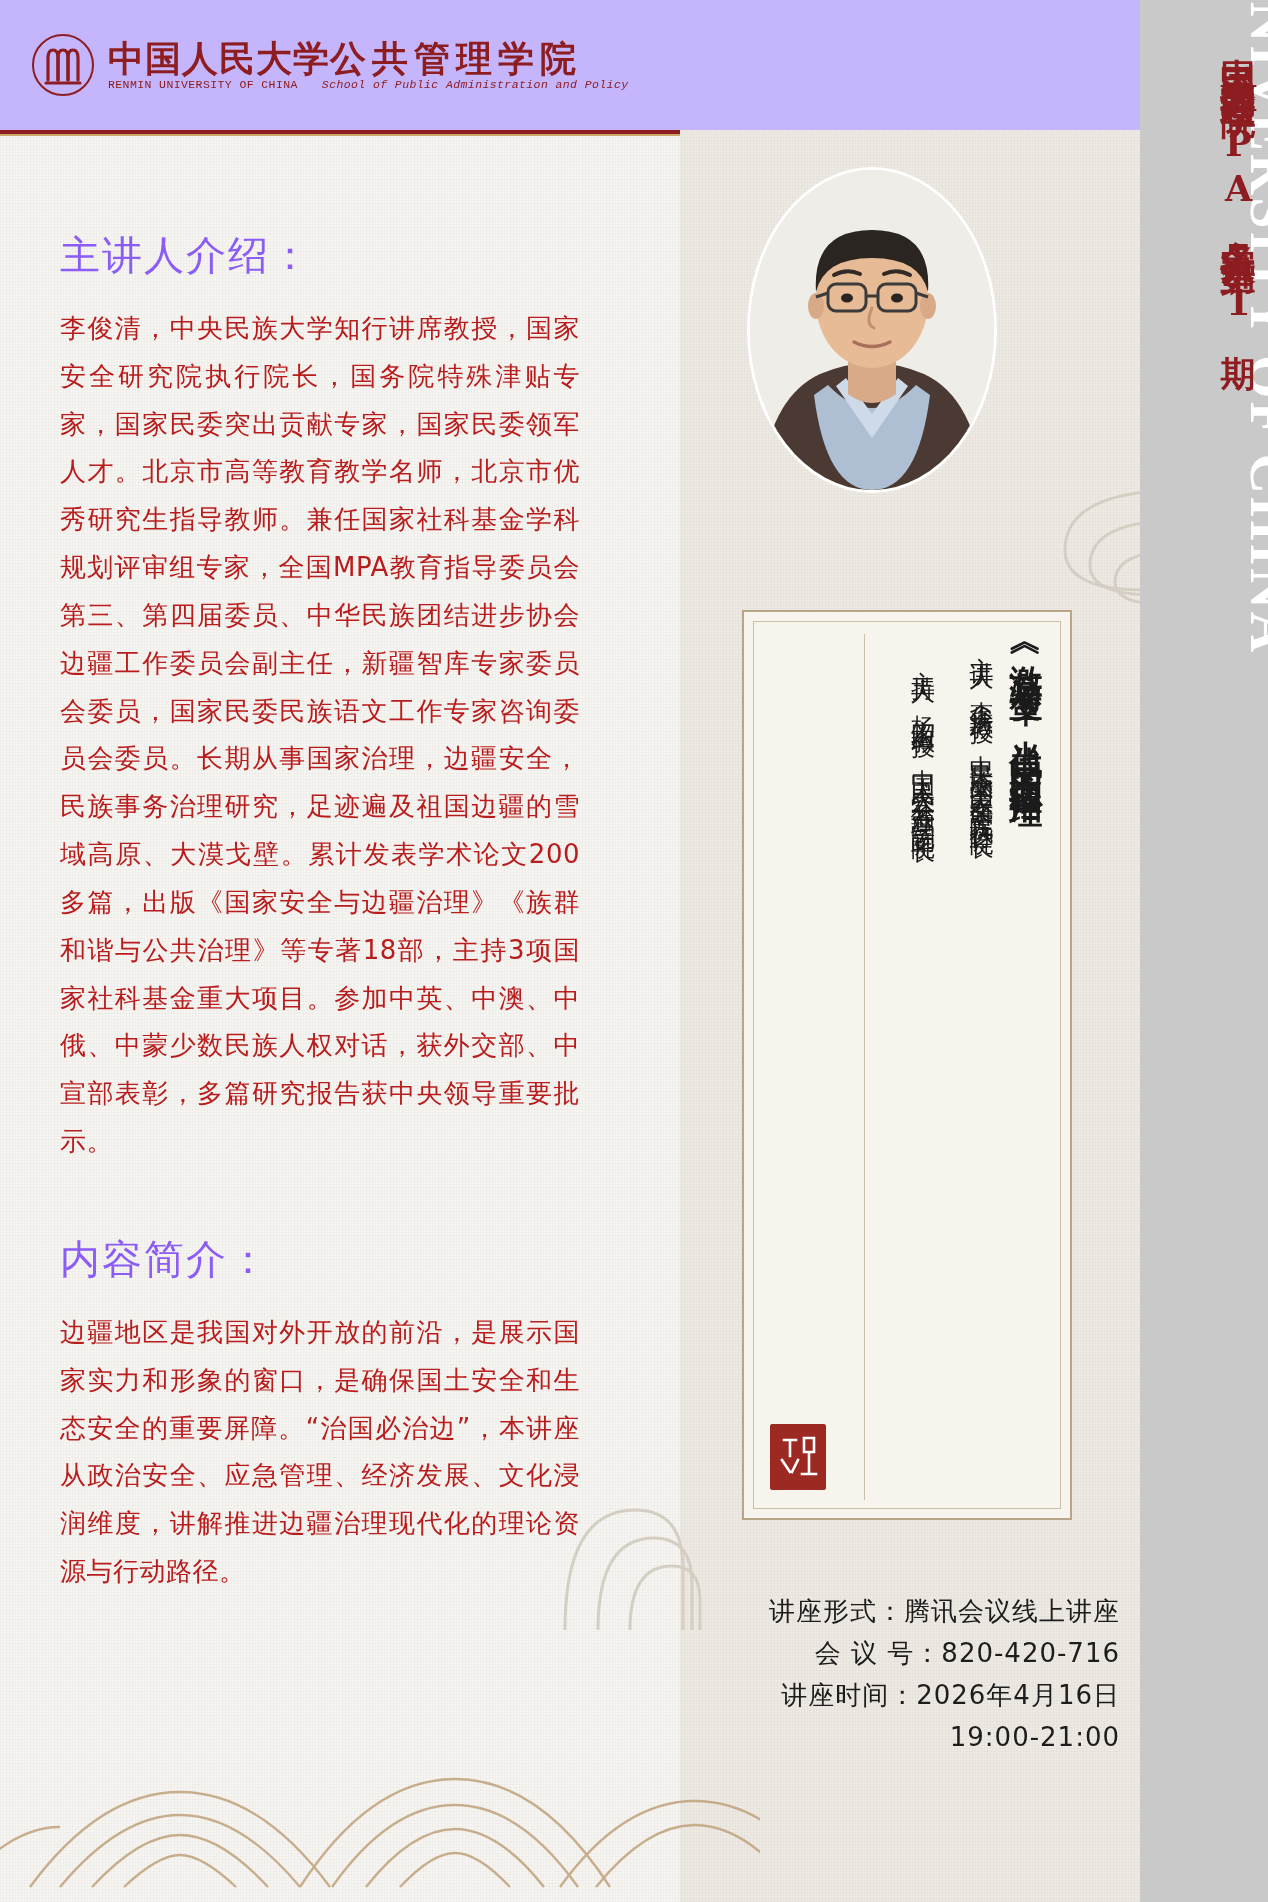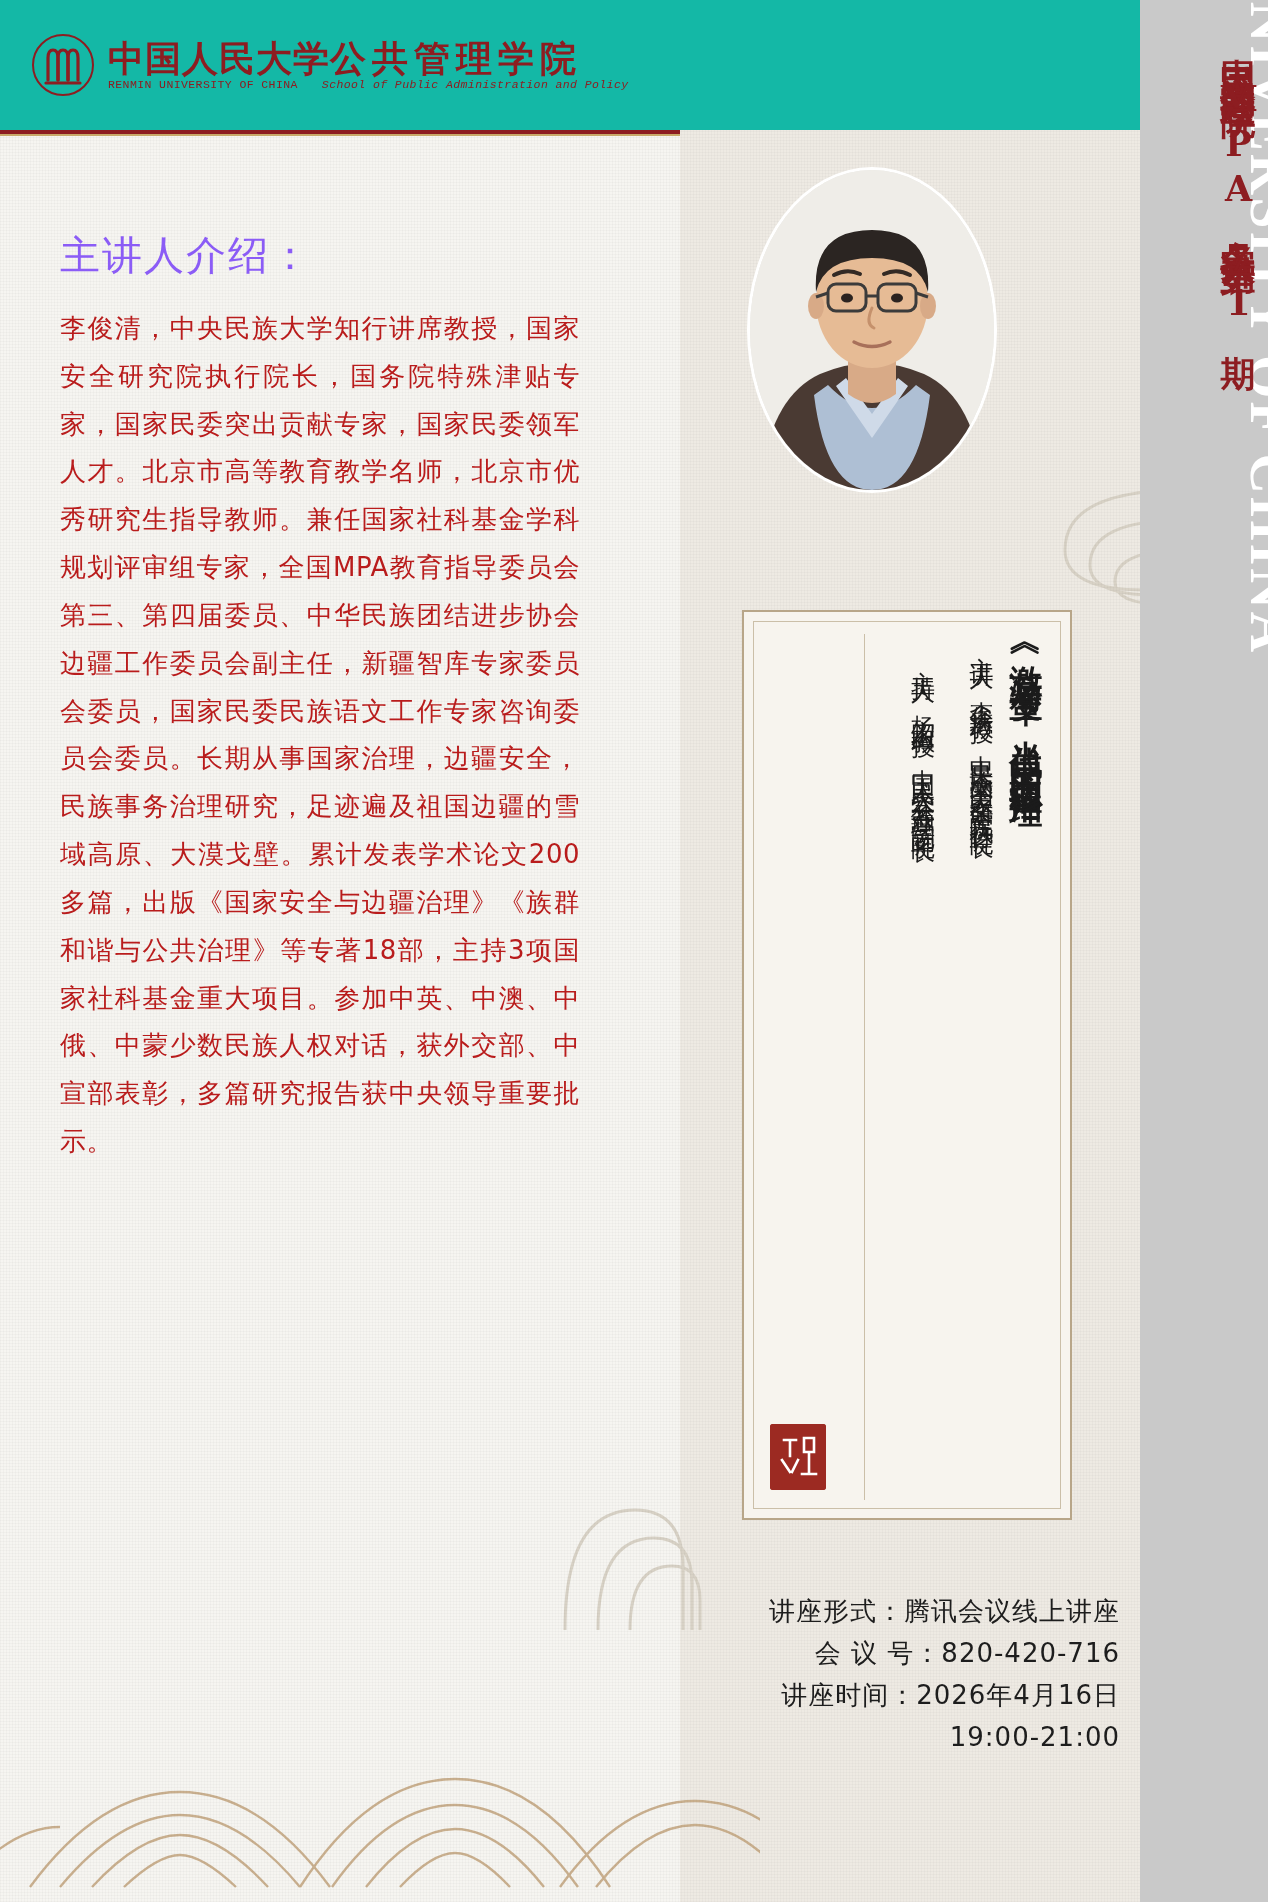--- a/index.html
+++ b/index.html
@@ -44,21 +44,21 @@
     right: 0; top: 0;
     width: 128px; height: 1902px;
     background: #c9c9c9;
     z-index: 3;
   }
   
   .header {
     position: absolute;
     left: 0; top: 0;
     width: 1140px; height: 130px;
-    background: #14b8a6;
+    background: #c4b5fd;
     z-index: 4;
   }
   .header-rule {
     position: absolute;
     left: 0; top: 130px;
     width: 680px; height: 4px;
     background: #8d1d21;
     z-index: 5;
   }
   .header-rule2 {
@@ -343,20 +343,24 @@
       <path d="M122 138 q-7 16 2 20" stroke="#c5916c" stroke-width="3" fill="none" stroke-linecap="round"></path>
       <path d="M104 172 q18 9 36 0" stroke="#a8705a" stroke-width="3.4" fill="none" stroke-linecap="round"></path>
     </svg>
   </div>
 
   <div class="sec" id="sec-speaker">
     <div class="sec-title">主讲人介绍：</div>
     <div class="sec-body">李俊清，中央民族大学知行讲席教授，国家安全研究院执行院长，国务院特殊津贴专家，国家民委突出贡献专家，国家民委领军人才。北京市高等教育教学名师，北京市优秀研究生指导教师。兼任国家社科基金学科规划评审组专家，全国MPA教育指导委员会第三、第四届委员、中华民族团结进步协会边疆工作委员会副主任，新疆智库专家委员会委员，国家民委民族语文工作专家咨询委员会委员。长期从事国家治理，边疆安全，民族事务治理研究，足迹遍及祖国边疆的雪域高原、大漠戈壁。累计发表学术论文200多篇，出版《国家安全与边疆治理》《族群和谐与公共治理》等专著18部，主持3项国家社科基金重大项目。参加中英、中澳、中俄、中蒙少数民族人权对话，获外交部、中宣部表彰，多篇研究报告获中央领导重要批示。</div>
   </div>
 
+  <div class="sec" id="sec-abstract">
+    <div class="sec-title">内容简介：</div>
+    <div class="sec-body">边疆地区是我国对外开放的前沿，是展示国家实力和形象的窗口，是确保国土安全和生态安全的重要屏障。“治国必治边”，本讲座从政治安全、应急管理、经济发展、文化浸润维度，讲解推进边疆治理现代化的理论资源与行动路径。</div>
+  </div>
 
   <div class="card">
     <div class="card-inner"></div>
     <div class="card-divider"></div>
     <div class="card-cols">
       <div class="vline v-main">《激荡与变革：当代中国的边疆治理》</div>
       <div class="vline v-speaker">主讲人：李俊清教授，中央民族大学国家安全研究院执行院长</div>
       <div class="vline v-host">主持人：杨宏山教授，中国人民大学公共管理学院副院长</div>
     </div>
     <div class="seal">

